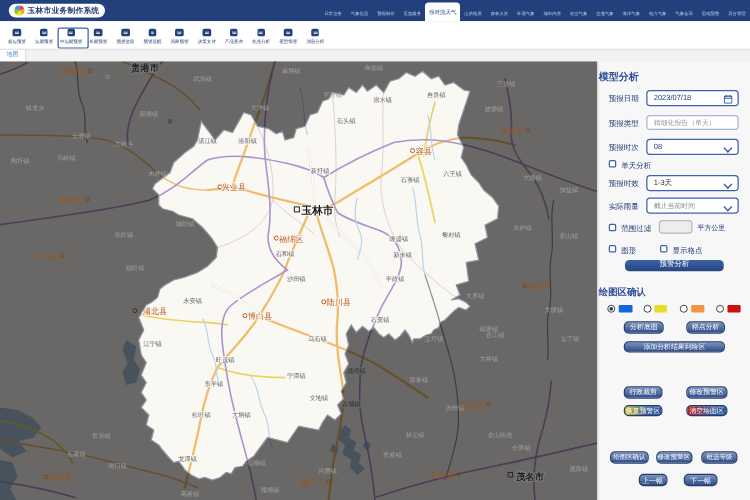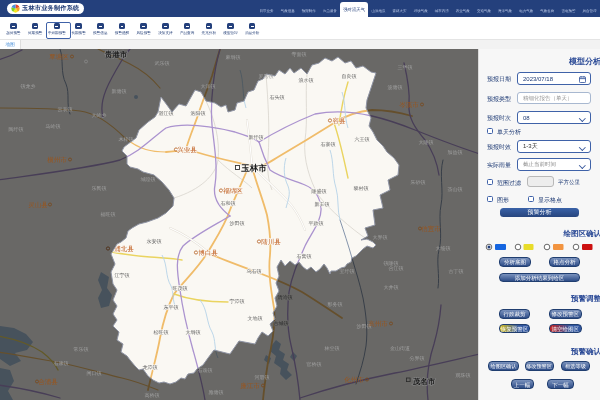--- a/index.html
+++ b/index.html
@@ -14,21 +14,21 @@
 .r2i{position:absolute;top:22px;width:22px;text-align:center;}
 .r2i .ic{width:6.5px;height:6.5px;background:#24407c;border-radius:1.5px;margin:0 auto;position:relative;}
 .r2i .ic:after{content:"";position:absolute;left:1.8px;top:2px;width:2.9px;height:2.6px;background:#fff;box-shadow:0 1px 0 #24407c inset;}
 .r2i .lb{font-size:3.6px;color:#1e3a74;margin-top:1.5px;white-space:nowrap;}
 #selbox{position:absolute;left:45.5px;top:4.5px;width:23px;height:15.5px;border:0.8px solid #3f62a8;border-radius:2px;background:#fff;}
 #row3{position:absolute;left:0;top:39px;width:600px;height:10px;background:#f2f2f2;border-top:0.5px solid #e4e4e4;}
 #maptab{position:absolute;left:0;top:0;width:20px;height:10px;background:#fff;border-right:0.5px solid #ddd;text-align:center;font-size:4.8px;color:#4a90d9;line-height:10px;}
 #main{position:absolute;left:0;top:49px;width:600px;height:351px;}
 #sidebar{position:absolute;left:478px;top:0;width:122px;height:351px;background:#f7f7f7;border-left:1px solid #dcdcdc;box-sizing:border-box;}
 .sb{position:absolute;box-sizing:border-box;}
-.stitle{width:122px;text-align:right;font-weight:bold;color:#2b4a96;}
+.stitle{width:122px;text-align:left;font-weight:bold;color:#2b4a96;}
 .slab{font-size:6px;color:#1e3a74;white-space:nowrap;}
 .sinput{background:#fff;border:1px solid #3f62a8;border-radius:3px;font-size:6px;color:#1e3a74;display:flex;align-items:center;}
 .cbx{width:6px;height:6px;border:1px solid #3f62a8;border-radius:1.5px;background:#fff;}
 .sbtn{background:linear-gradient(#7a92bd,#2e4d88);border:0.5px solid #203e70;border-radius:4px;color:#fff;text-align:center;white-space:nowrap;}
 .chev{position:absolute;right:5px;top:3.8px;width:3.6px;height:3.6px;border-right:1.1px solid #35559b;border-bottom:1.1px solid #35559b;transform:rotate(45deg);}
 </style>
 </head>
 <body>
 <div id="topbar">
  <div id="pill">
@@ -350,26 +350,24 @@
   <rect x="44.5" y="3" width="10" height="6" rx="1" fill="#e8dc2a"></rect>
   <circle cx="68" cy="6" r="2.8" fill="#fff" stroke="#444" stroke-width="0.8"></circle>
   <rect x="74" y="3" width="10.5" height="6" rx="1" fill="#f29440"></rect>
   <circle cx="97" cy="6" r="2.8" fill="#fff" stroke="#444" stroke-width="0.8"></circle>
   <rect x="103" y="3" width="10.5" height="6" rx="1" fill="#cc1010"></rect>
  </svg>
  <div class="sb sbtn" style="left:20px;top:208px;width:32px;height:9.5px;font-size:5.5px;line-height:9.5px;">分析底图</div>
  <div class="sb sbtn" style="left:70px;top:208px;width:31px;height:9.5px;font-size:5.5px;line-height:9.5px;">格点分析</div>
  <div class="sb sbtn" style="left:20px;top:223.5px;width:81px;height:9.5px;font-size:5.5px;line-height:9.5px;">添加分析结果到绘区</div>
 
- <div class="sb stitle" style="top:245px;font-size:7.5px;">预警调整</div>
  <div class="sb sbtn" style="left:20px;top:260px;width:31px;height:9.5px;font-size:5.5px;line-height:9.5px;">行政裁剪</div>
  <div class="sb sbtn" style="left:70px;top:260px;width:32.5px;height:9.5px;font-size:5.5px;line-height:9.5px;">修改预警区</div>
  <div class="sb sbtn" style="left:20px;top:274.5px;width:31px;height:9.5px;font-size:5.5px;line-height:9.5px;background:linear-gradient(90deg,#d8c020,#3358a0 65%);">恢复预警区</div>
  <div class="sb sbtn" style="left:70px;top:274.5px;width:32.5px;height:9.5px;font-size:5.5px;line-height:9.5px;background:linear-gradient(90deg,#c42020,#3358a0 65%);">清空绘图区</div>
 
- <div class="sb stitle" style="top:298px;font-size:7.5px;">预警确认</div>
  <div class="sb sbtn" style="left:9px;top:312px;width:31px;height:9.5px;font-size:5.2px;line-height:9.5px;">绘图区确认</div>
  <div class="sb sbtn" style="left:45.5px;top:312px;width:29px;height:9.5px;font-size:5.2px;line-height:9.5px;">修改预警区</div>
  <div class="sb sbtn" style="left:82px;top:312px;width:29px;height:9.5px;font-size:5.2px;line-height:9.5px;">框选等级</div>
  <div class="sb sbtn" style="left:31.5px;top:330px;width:23px;height:10px;font-size:5.5px;line-height:10px;">上一幅</div>
  <div class="sb sbtn" style="left:68px;top:330px;width:27px;height:10px;font-size:5.5px;line-height:10px;">下一幅</div>
 </div>
 </div>
 
 </body></html>

